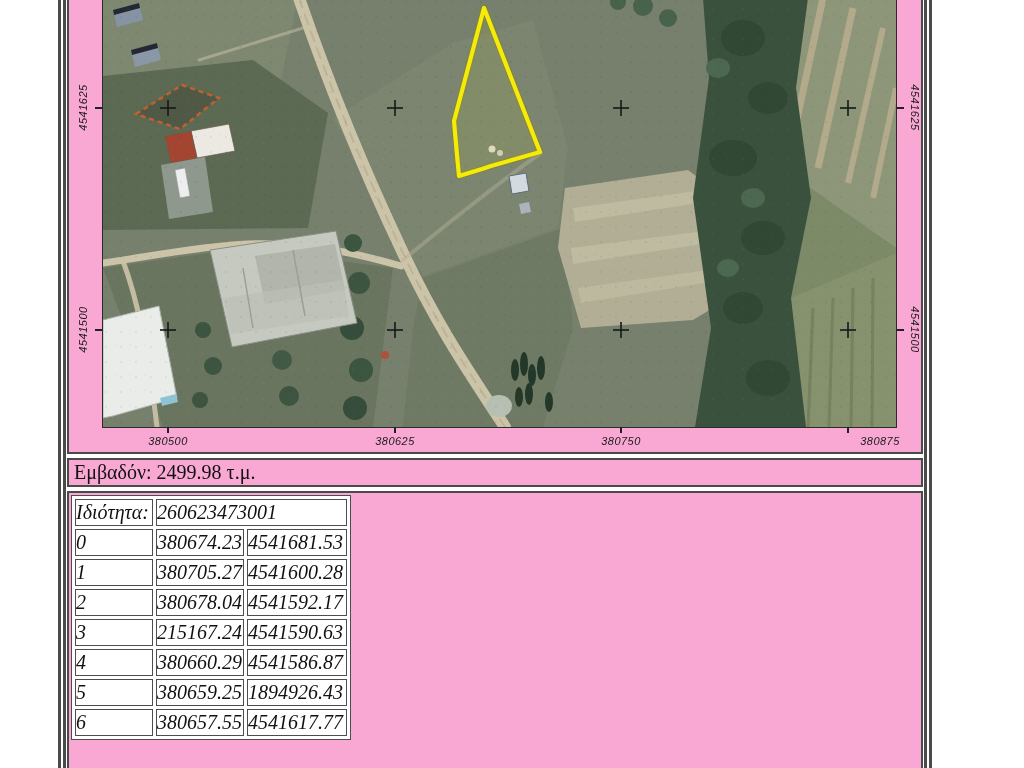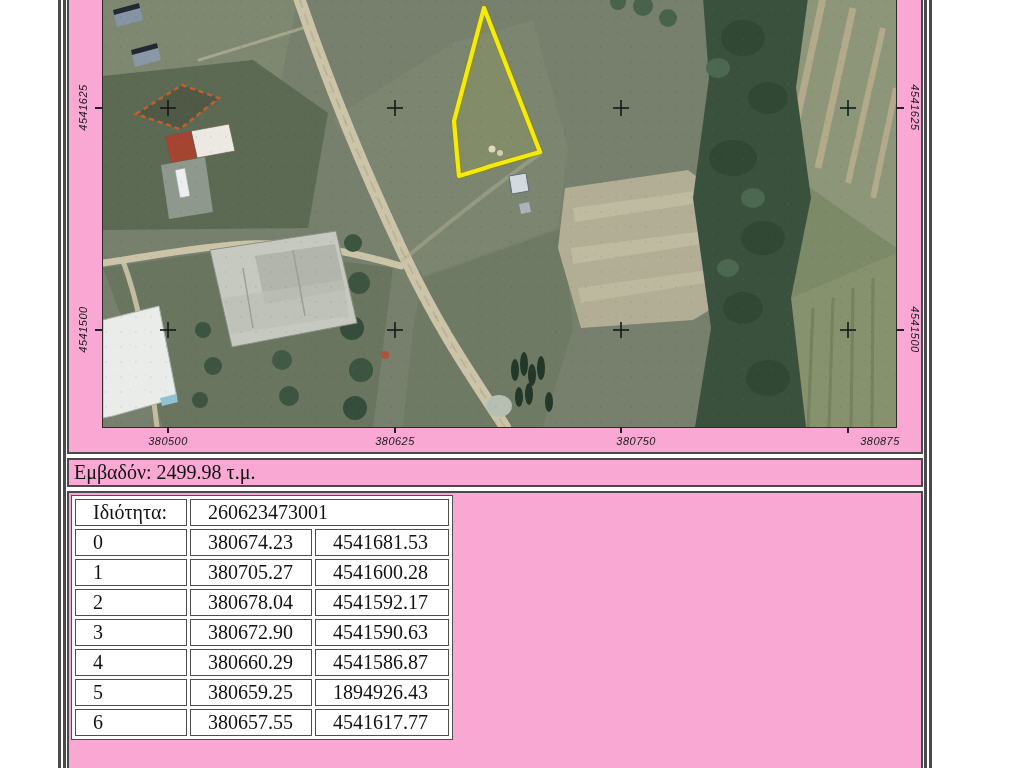--- a/index.html
+++ b/index.html
@@ -19,21 +19,21 @@
   .y-tick-label{position:absolute;width:70px;height:13px;text-align:center;
     font:italic 11px "Liberation Sans","DejaVu Sans",sans-serif;color:#1a1a1a;letter-spacing:.5px;}
   .rot-l{transform:rotate(-90deg);}
   .rot-r{transform:rotate(90deg);}
   .area-section{margin-top:4px;height:25px;line-height:25px;padding:0 5px;
     font-size:20px;}
   .tables-section{margin-top:4px;height:312px;padding:2px;}
   table.coords{border-collapse:separate;border-spacing:3px;border:1px solid #4d4d4d;background:#fff;}
   table.coords td,table.coords th{border:1px solid #4d4d4d;background:#fff;
     font-family:"Liberation Serif","DejaVu Serif",serif;font-size:20px;font-weight:normal;
-    text-align:left;vertical-align:middle;padding:0 17px;height:25px;line-height:25px;}
+    text-align:left;vertical-align:middle;padding:0 0;height:25px;line-height:25px;font-style:italic;}
   .col-a{width:76px;} .col-x{width:86px;} .col-y{width:98px;}
 </style>
 </head>
 <body>
 
 <div class="page">
 
   <div class="section map-section">
     <div class="map-canvas">
       <svg viewBox="0 0 793 429" preserveAspectRatio="none">
@@ -169,21 +169,21 @@
             <polygon points="381,10 437,154 388,168 379,171 356,178 354,157 351,123" fill="rgba(245,235,10,0.07)" stroke="#f5eb0a" stroke-width="4.2" stroke-linejoin="round" opacity="1"></polygon>
           </g>
       </svg>
     </div>
     <div id="x-axis">
         <div class="x-tick" style="left: 98px; top: 428px;"></div>
         <div class="x-tick-label" style="left: 64px; top: 436px;">380500</div>
         <div class="x-tick" style="left: 325px; top: 428px;"></div>
         <div class="x-tick-label" style="left: 291px; top: 436px;">380625</div>
         <div class="x-tick" style="left: 551px; top: 428px;"></div>
-        <div class="x-tick-label" style="left: 517px; top: 436px; text-align: right;">380750</div>
+        <div class="x-tick-label" style="left: 517px; top: 436px;">380750</div>
         <div class="x-tick" style="left: 778px; top: 428px;"></div>
         <div class="x-tick-label" style="left: 776px; top: 436px;">380875</div>
       </div>
     <div id="y-axis">
         <div class="y-tick" style="left: 26px; top: 108px;"></div>
         <div class="y-tick-label rot-l" style="left: -21px; top: 102px;">4541625</div>
         <div class="y-tick" style="left: 828px; top: 108px;"></div>
         <div class="y-tick-label rot-r" style="left: 810px; top: 102px;">4541625</div>
         <div class="y-tick" style="left: 26px; top: 330px;"></div>
         <div class="y-tick-label rot-l" style="left: -21px; top: 324px;">4541500</div>
@@ -213,21 +213,21 @@
             <td class="col-x">380705.27</td>
             <td class="col-y">4541600.28</td>
           </tr>
           <tr>
             <td class="col-a">2</td>
             <td class="col-x">380678.04</td>
             <td class="col-y">4541592.17</td>
           </tr>
           <tr>
             <td class="col-a">3</td>
-            <td class="col-x">380672.90</td>
+            <td class="col-x">215167.24</td>
             <td class="col-y">4541590.63</td>
           </tr>
           <tr>
             <td class="col-a">4</td>
             <td class="col-x">380660.29</td>
             <td class="col-y">4541586.87</td>
           </tr>
           <tr>
             <td class="col-a">5</td>
             <td class="col-x">380659.25</td>

